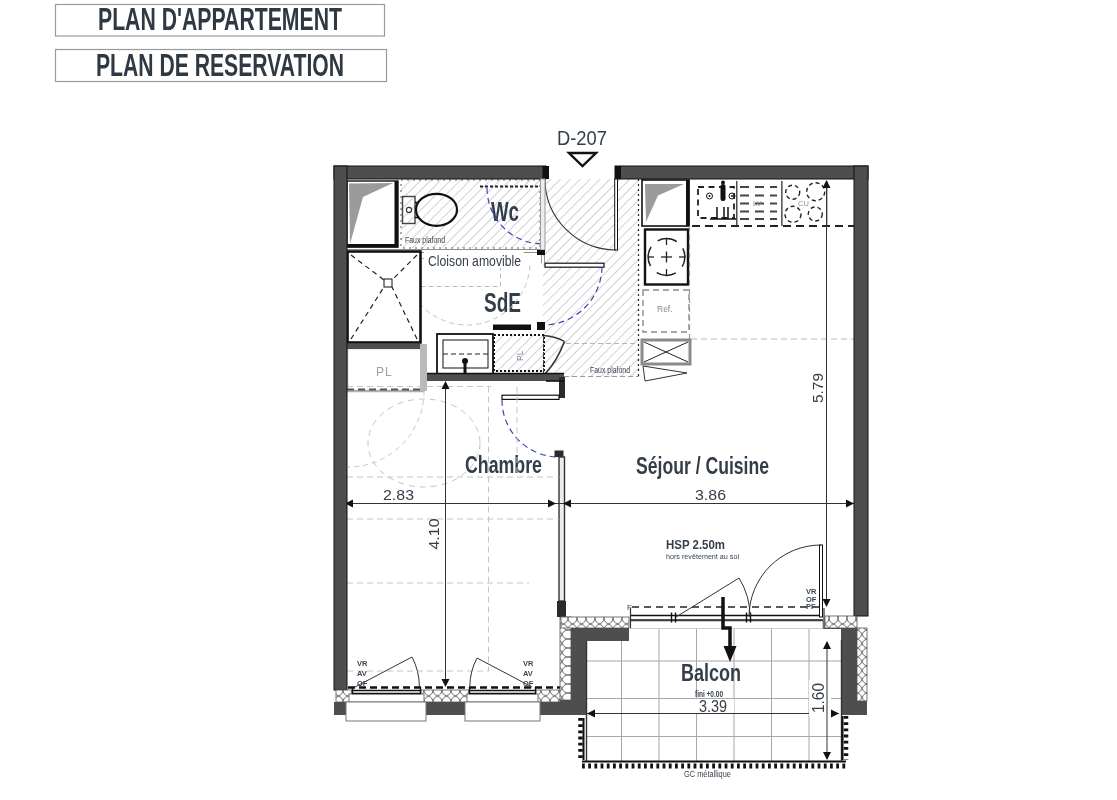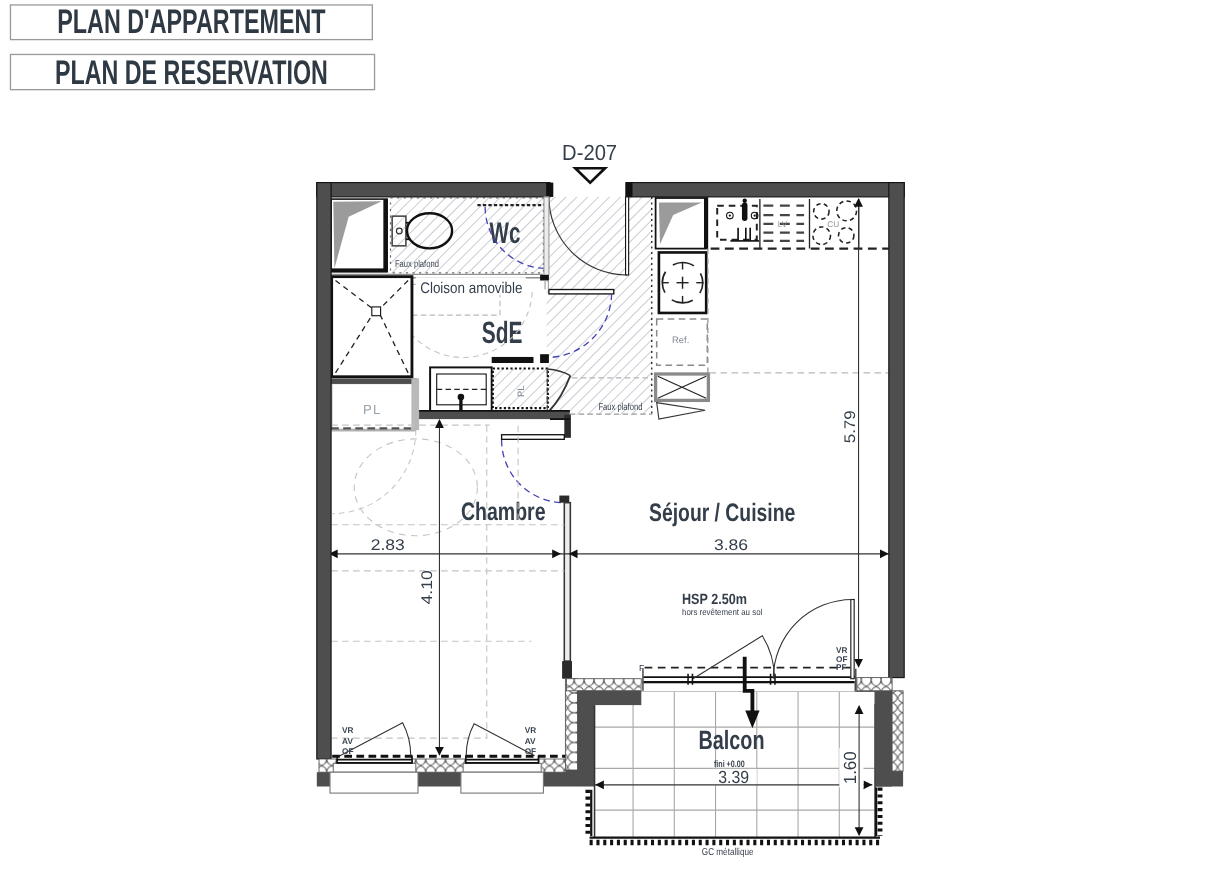--- a/index.html
+++ b/index.html
@@ -1,17 +1,17 @@
 <!DOCTYPE html>
 <html><head>
 <meta charset="utf-8">
 <style>
   html,body{margin:0;padding:0;background:#ffffff;}
   body{font-family:"Liberation Sans", sans-serif;}
-  #page{position:relative;width:903px;height:800px;background:#fff;overflow:hidden;}
+  #page{position:relative;width:903px;height:800px;background:#fff;overflow:hidden;padding-left:46px;}
 </style>
 </head>
 <body>
 <div id="page">
 <svg width="1117" height="800" viewBox="0 0 1117 800" xmlns="http://www.w3.org/2000/svg">
 <defs>
   <pattern id="hatch" patternUnits="userSpaceOnUse" width="7" height="7" patternTransform="rotate(45)">
     <rect width="7" height="7" fill="#ffffff"></rect>
     <line x1="0" y1="0" x2="0" y2="7" stroke="#a5a7b4" stroke-width="1.05"></line>
   </pattern>

